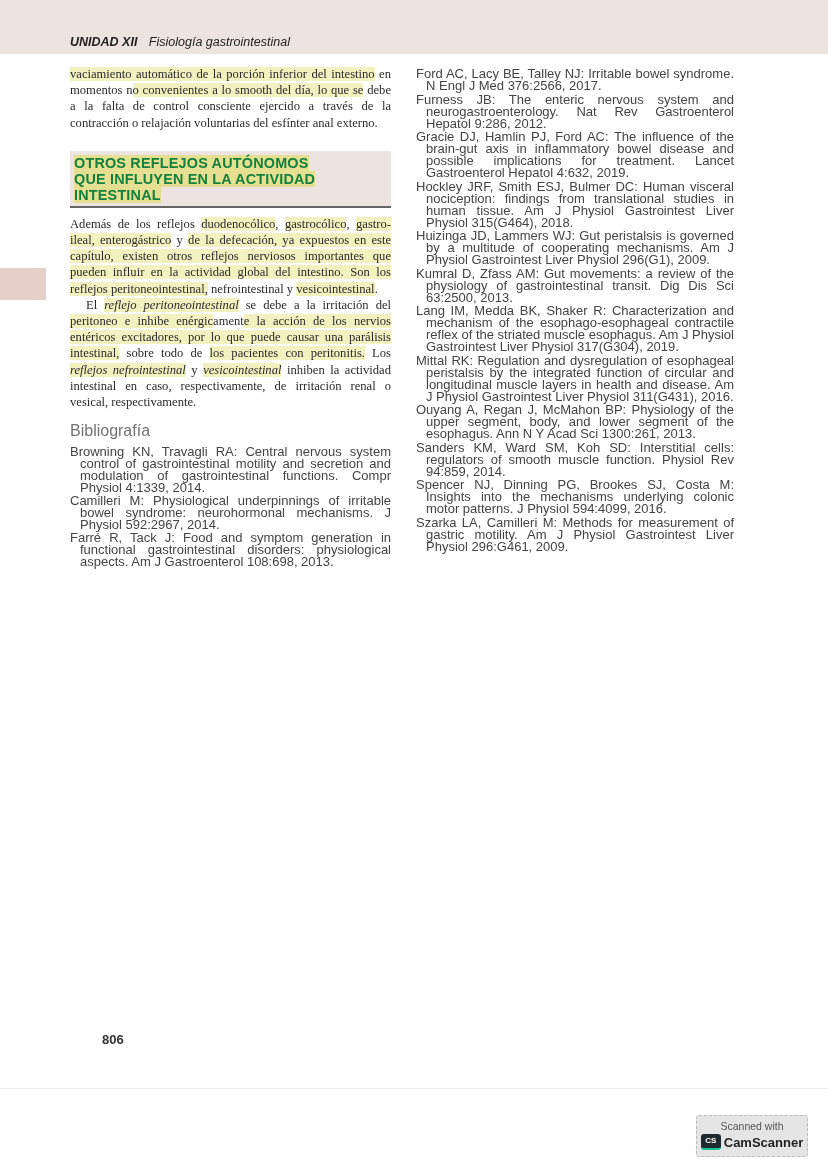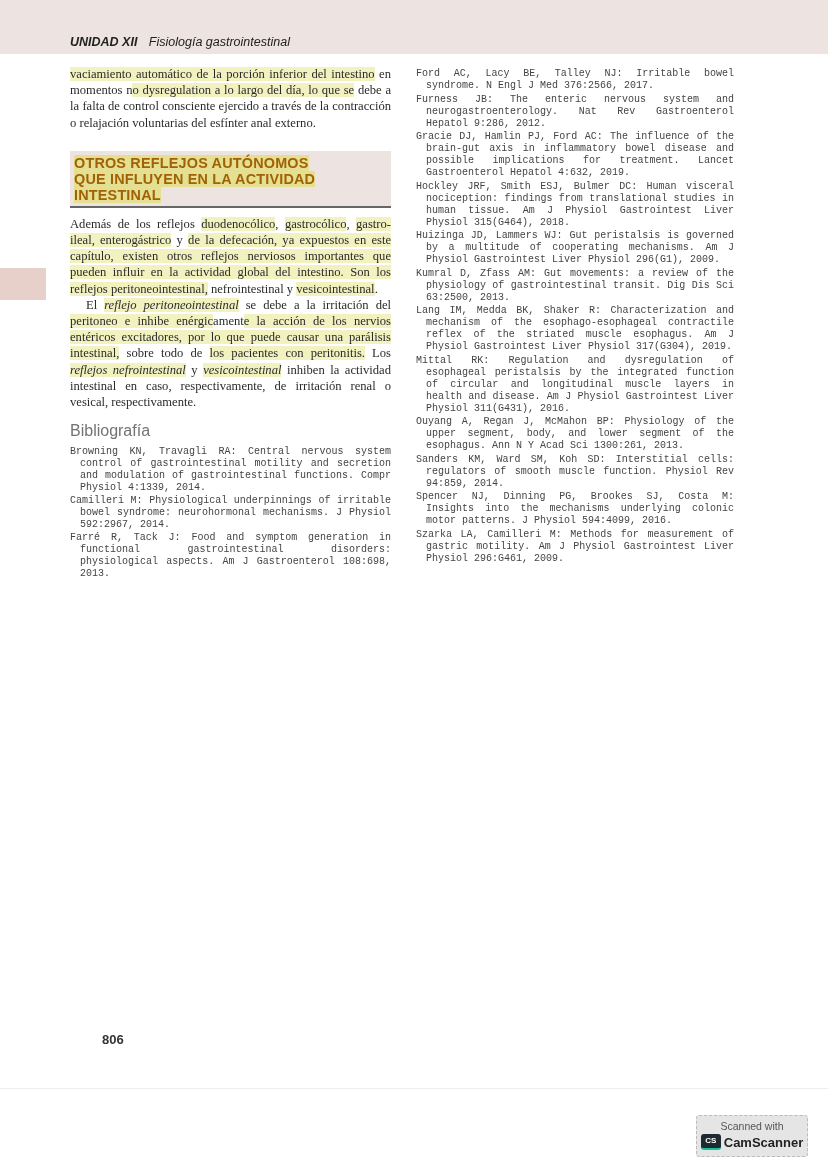--- a/index.html
+++ b/index.html
@@ -25,29 +25,29 @@
     font-size: 12.6px; line-height: 16.2px; text-align: justify; margin: 0; hyphens: manual;
   }
   .hl { background: rgba(232, 230, 140, 0.55); }
   .indent { text-indent: 16px; }
   .section-head {
     margin: 20px 0 8px 0; background: #ede3e1; border-bottom: 2px solid #666;
     padding: 4px 4px 3px 4px; position: relative;
   }
   .section-head span {
     display: block; font-family: "Liberation Sans", sans-serif; font-weight: bold;
-    font-size: 14.4px; line-height: 16px; color: #a16207; letter-spacing: 0.2px;
+    font-size: 14.4px; line-height: 16px; color: #15803d; letter-spacing: 0.2px;
   }
   .section-head .hl-head { background: rgba(220, 220, 80, 0.55); }
   .biblio-title {
     font-family: "Liberation Sans", sans-serif; font-size: 16px; color: #737373;
     margin: 12px 0 6px 0;
   }
   .ref {
-    font-family: Liberation Mono, monospace; font-size: 10px; line-height: 12px;
+    font-family: Liberation Sans, sans-serif; font-size: 13px; line-height: 12px;
     color: #444; padding-left: 10px; text-indent: -10px; text-align: justify; margin: 0 0 1px 0;
   }
   .col-right {
     position: absolute; left: 416px; top: 68px; width: 318px;
   }
   .col-right .ref { margin-bottom: 1.5px; }
   .page-number {
     position: absolute; left: 70px; top: 1032px; font-family: "Liberation Sans", sans-serif;
     font-size: 13px; font-weight: bold; color: #333; margin-left: 32px;
   }
@@ -71,21 +71,21 @@
 <body>
 
 <div class="top-band"></div>
 <div class="running-head">
   <span class="unit">UNIDAD XII</span>
   <span>Fisiología gastrointestinal</span>
 </div>
 <div class="side-tab"></div>
 
 <div class="col-left">
-  <p class="body-p"><span class="hl">vaciamiento automático de la porción inferior del intestino</span><span> en momentos n</span><span class="hl">o dysregulation a lo largo del día, lo que se</span><span> debe a la falta de control consciente ejercido a través de la contracción o relajación voluntarias del esfínter anal externo.</span></p>
+  <p class="body-p"><span class="hl">vaciamiento automático de la porción inferior del intestino</span><span> en momentos n</span><span class="hl">o convenientes a lo smooth del día, lo que se</span><span> debe a la falta de control consciente ejercido a través de la contracción o relajación voluntarias del esfínter anal externo.</span></p>
 
   <div class="section-head">
     <span><span class="hl-head" style="display:inline">OTROS REFLEJOS AUTÓNOMOS</span></span>
     <span><span class="hl-head" style="display:inline">QUE INFLUYEN EN LA ACTIVIDAD</span></span>
     <span><span class="hl-head" style="display:inline">INTESTINAL</span></span>
   </div>
 
   <p class="body-p"><span>Además de los reflejos </span><span class="hl">duodenocólico</span><span>, </span><span class="hl">gastrocólico</span><span>, </span><span class="hl">gastro-ileal, enterogástrico</span><span> y </span><span class="hl">de la defecación, ya expuestos en este capítulo, existen otros reflejos nerviosos importantes que pueden influir en la actividad global del intestino. Son los reflejos peritoneointestinal,</span><span> nefrointestinal y </span><span class="hl">vesicointestinal</span><span>.</span></p>
   <p class="body-p indent"><span>El </span><em class="hl">reflejo peritoneointestinal</em><span> se debe a la irritación del </span><span class="hl">peritoneo e inhibe enérgic</span><span>ament</span><span class="hl">e la acción de los nervios entéricos excitadores, por lo que puede causar una parálisis int</span><span class="hl">estinal,</span><span> sobre todo de </span><span class="hl">los pacientes con peritonitis.</span><span> Los </span><em class="hl">reflejos nefrointestinal</em><span> y </span><em class="hl">vesicointestinal</em><span> inhiben la actividad intestinal en caso, respectivamente, de irritación renal o vesical, respectivamente.</span></p>
 

